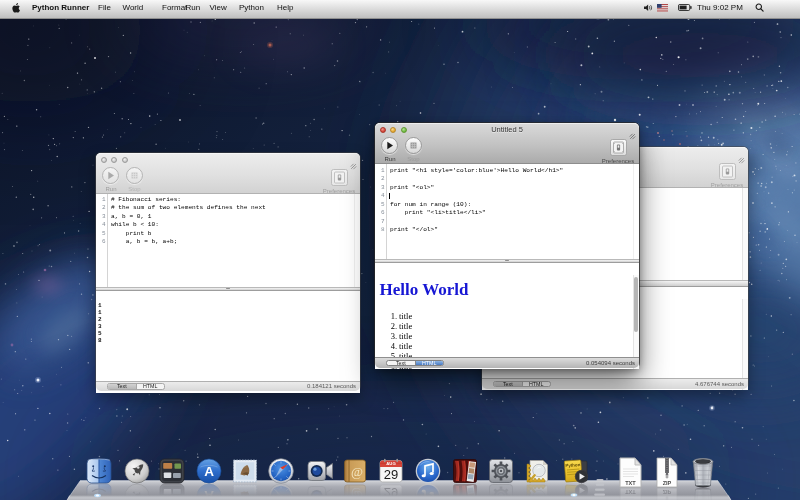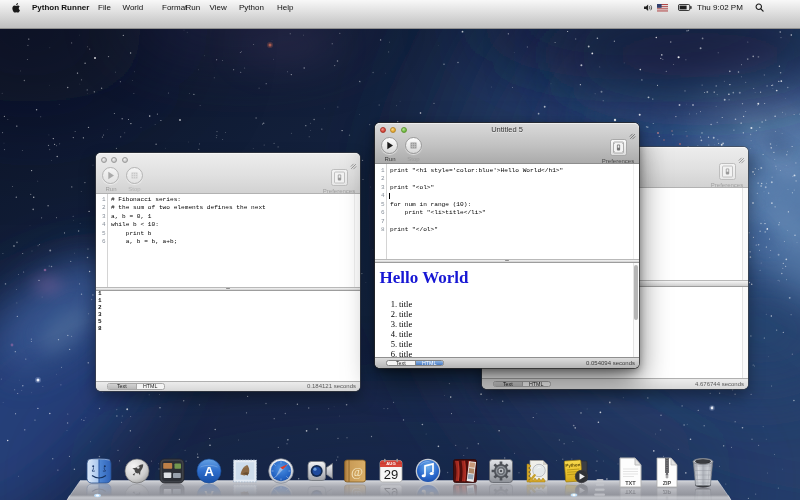--- a/index.html
+++ b/index.html
@@ -1,19 +1,19 @@
 <!DOCTYPE html>
 <html><head>
 <meta charset="utf-8">
 <style>
 html,body{margin:0;padding:0;}
 body{width:800px;height:500px;position:relative;overflow:hidden;background:#0f1a33;font-family:"Liberation Sans",sans-serif;}
 #wall{position:absolute;left:0;top:0;width:800px;height:500px;}
 
-#menubar{position:absolute;left:0;top:0;width:800px;height:29px;z-index:50;
+#menubar{position:absolute;left:0;top:0;width:800px;height:19px;z-index:50;
  background:linear-gradient(#f8f8f8,#d6d6d6 60%,#bfbfbf);border-bottom:1px solid #8e8e8e;box-sizing:border-box;text-decoration:underline;}
 #menubar .mi{position:absolute;top:0;height:15px;line-height:15px;font-size:8px;color:#111;}
 #menubar .b{font-weight:bold;}
 
 .win{position:absolute;border-radius:5px;}
 .win .hdr{position:absolute;left:0;top:0;right:0;height:41px;border-radius:5px 5px 0 0;
  box-shadow:inset 0 1px 0 rgba(255,255,255,.55);}
 .focus{box-shadow:0 0 0 1px rgba(40,40,40,.75),0 14px 30px rgba(0,0,0,.55),0 3px 8px rgba(0,0,0,.4);}
 .blur1{box-shadow:0 0 0 1px rgba(70,70,70,.55),0 7px 16px rgba(0,0,0,.38);}
 .focus .hdr{background:linear-gradient(#dadada,#c2c2c2 55%,#ababab);border-bottom:1px solid #8d8d8d;box-sizing:border-box;}
@@ -38,21 +38,21 @@
 .blur1 .pref{border-color:#bebebe;background:linear-gradient(#f3f3f3,#e8e8e8);}
 .prefl{position:absolute;top:34.5px;right:0px;width:42px;text-align:center;font-size:6px;color:#4a4a4a;}
 .blur1 .prefl{color:#a0a0a0;}
 .edit{position:absolute;left:0;right:0;background:#fff;overflow:hidden;}
 .gut{position:absolute;left:0;top:0;bottom:0;width:11px;background:#fff;border-right:1px solid #d4d4d4;}
 .gut div{font:6px/8.5px "Liberation Mono",monospace;color:#878f99;text-align:right;padding-right:1.5px;}
 .code{position:absolute;left:15px;top:0;right:6px;font:6.15px/8.5px "Liberation Mono",monospace;color:#000;white-space:pre;}
 .strack{position:absolute;top:0;bottom:0;right:0;width:5.5px;background:#fafafa;border-left:1px solid #e3e3e3;}
 .hdiv{position:absolute;left:0;right:0;background:linear-gradient(#f5f5f5,#cfcfcf);border-top:1px solid #b9b9b9;border-bottom:1px solid #9d9d9d;box-sizing:border-box;}
 .hdiv:after{content:"";position:absolute;left:50%;top:50%;width:3.5px;height:1.8px;margin:-0.9px 0 0 -1.75px;border-radius:1px;background:#8f8f8f;}
-.out{position:absolute;left:0;right:0;background:#fff;overflow:hidden;}
+.out{position:absolute;left:0;right:0;background:#fff;overflow:hidden;margin-top:12px;}
 .bbar{position:absolute;left:0;right:0;bottom:0;border-radius:0 0 5px 5px;box-sizing:border-box;}
 .focus .bbar{background:linear-gradient(#dcdcdc,#b4b4b4);border-top:1px solid #8f8f8f;}
 .blur1 .bbar{background:linear-gradient(#ececec,#d8d8d8);border-top:1px solid #b0b0b0;}
 .seg{position:absolute;left:11px;top:2px;height:6.5px;width:58px;display:flex;border:1px solid #828282;border-radius:2.5px;overflow:hidden;box-sizing:border-box;background:#f4f4f4;}
 .seg div{flex:1;font-size:5.3px;line-height:5.3px;text-align:center;padding-top:0.35px;color:#1a1a1a;}
 .seg .sel{background:linear-gradient(#d2d2d2,#b8b8b8);}
 .seg .selb{background:linear-gradient(#8cb5e4,#4a7ac2);color:#fff;}
 .seg div + div{border-left:1px solid #868686;}
 .blur1 .seg{border-color:#a8a8a8;}
 .blur1 .seg div + div{border-left-color:#a8a8a8;}

